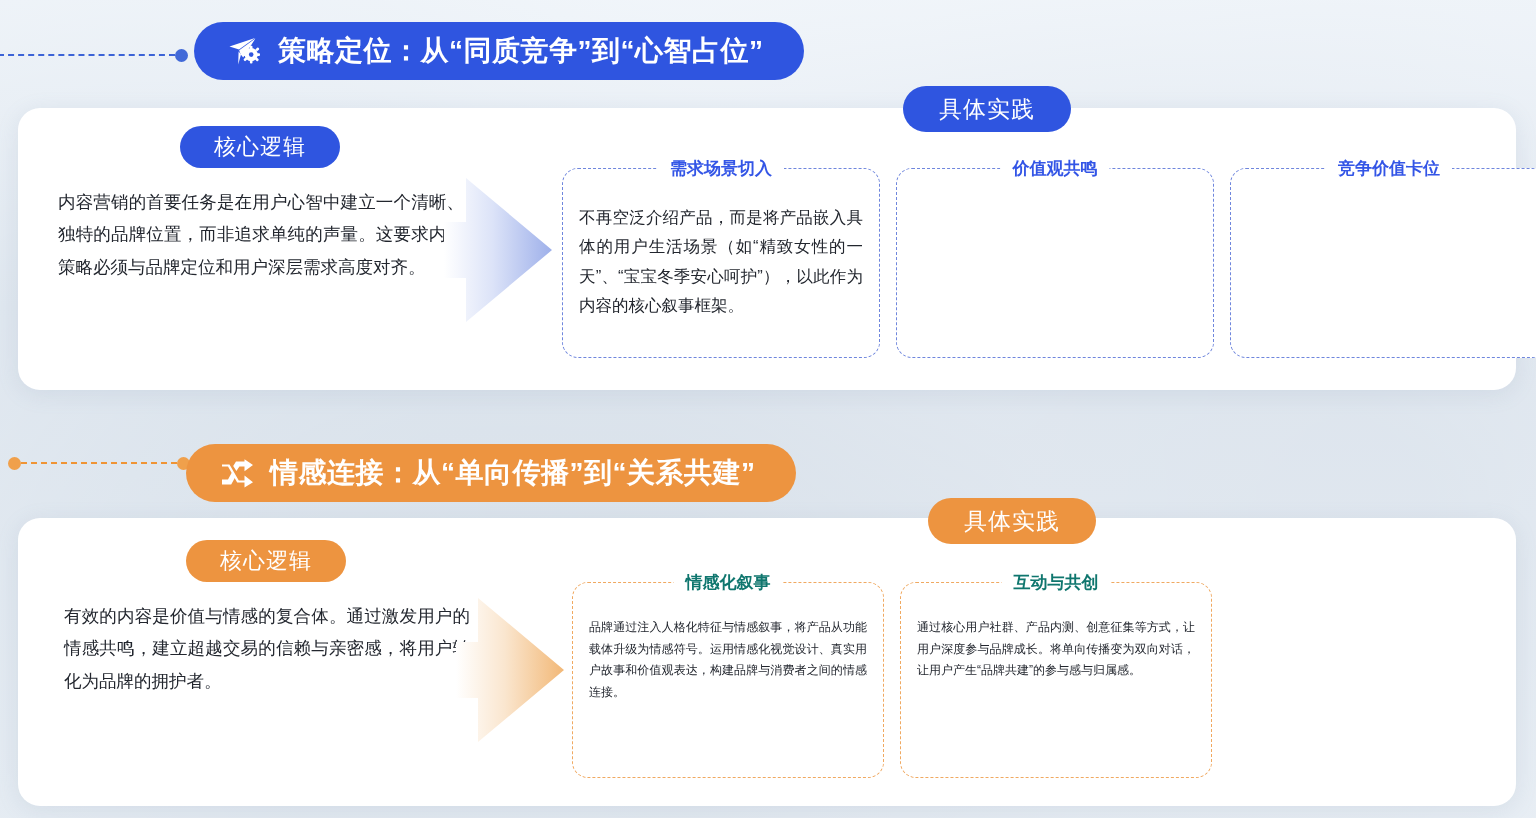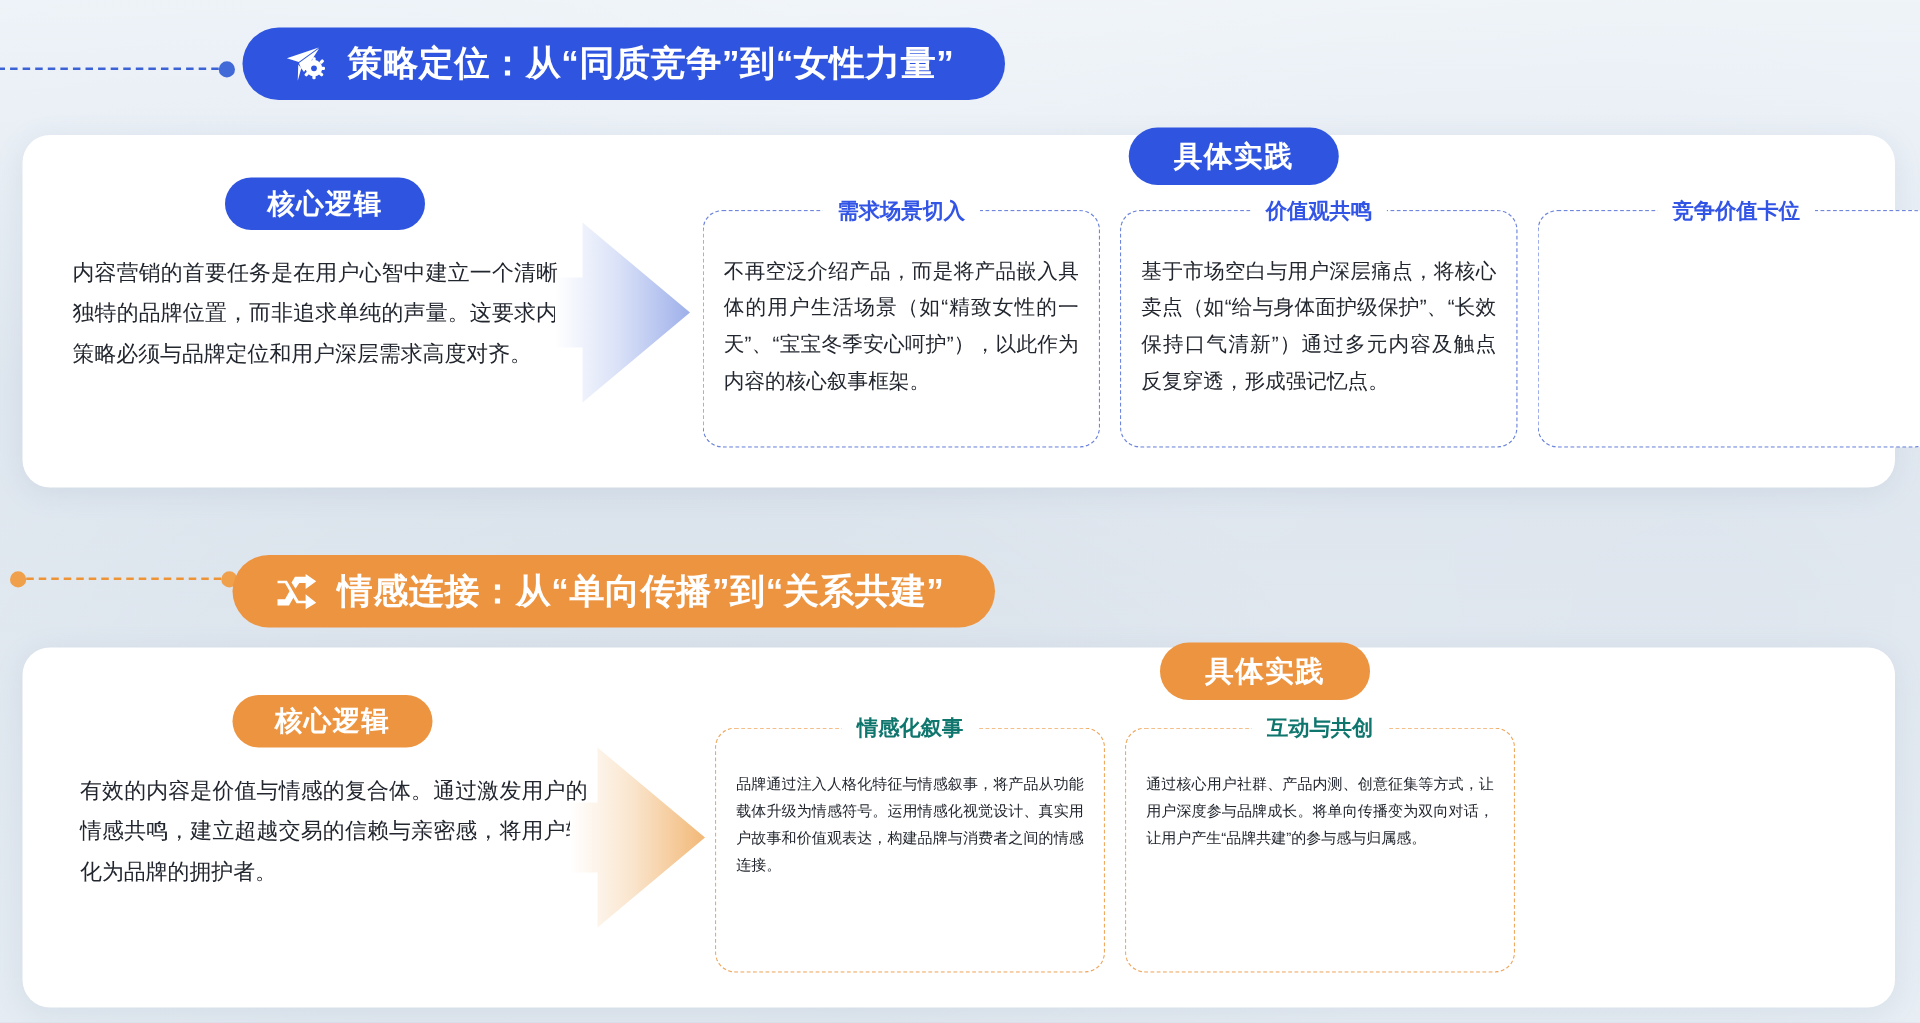--- a/index.html
+++ b/index.html
@@ -71,21 +71,21 @@
     box-shadow:0 4px 22px rgba(120,140,170,.14);
   }
   #panel-1 { top:108px; height:282px; }
   #panel-2 { top:518px; height:288px; }
 
   
   .core-col { position:absolute; left:22px; width:440px; top:0; }
   .badge {
     display:inline-flex; align-items:center; justify-content:center;
     height:42px; padding:0 34px; border-radius:21px;
-    color:#fff; font-size:22px; font-weight:700; letter-spacing:1px;margin-top:16px;
+    color:#fff; font-size:22px; font-weight:400; letter-spacing:1px;
   }
   .badge-blue { background:#2f55e0; }
   .badge-org  { background:#ed9440; }
   .core-badge-wrap { text-align:center; }
   .core-text {
     margin-top:18px; font-size:17.5px; line-height:1.85;
     color:#22262e; text-align:justify; padding:0 16px 0 18px;
   }
 
   
@@ -156,21 +156,21 @@
           <rect x="21.9" y="23.8" width="2.6" height="3.6" rx="1"></rect>
           <rect x="14.4" y="17.3" width="3.6" height="2.6" rx="1"></rect>
           <rect x="28.4" y="17.3" width="3.6" height="2.6" rx="1"></rect>
           <rect x="16.2" y="11.8" width="2.6" height="3.6" rx="1" transform="rotate(-45 17.5 13.6)"></rect>
           <rect x="27.6" y="21.6" width="2.6" height="3.6" rx="1" transform="rotate(-45 28.9 23.4)"></rect>
           <rect x="27.6" y="12.0" width="3.6" height="2.6" rx="1" transform="rotate(-45 29.4 13.3)"></rect>
           <rect x="15.6" y="22.0" width="3.6" height="2.6" rx="1" transform="rotate(-45 17.4 23.3)"></rect>
         </g>
       </svg>
     </span>
-    <span class="pill-title">策略定位：从“同质竞争”到“女性力量”</span>
+    <span class="pill-title">策略定位：从“同质竞争”到“心智占位”</span>
   </div>
 
   <div class="panel" id="panel-1">
 
     <div class="core-col" style="top:18px;">
       <div class="core-badge-wrap">
         <span class="badge badge-blue">核心逻辑</span>
       </div>
       <div class="core-text">内容营销的首要任务是在用户心智中建立一个清晰、独特的品牌位置，而非追求单纯的声量。这要求内容策略必须与品牌定位和用户深层需求高度对齐。</div>
     </div>
@@ -192,21 +192,20 @@
       <span class="badge badge-blue">具体实践</span>
     </div>
 
     <div class="cards" id="cards-1" style="left:516px; top:60px;">
       <div class="card card-blue">
         <div class="card-title">需求场景切入</div>
         <div class="card-body">不再空泛介绍产品，而是将产品嵌入具体的用户生活场景（如“精致女性的一天”、“宝宝冬季安心呵护”），以此作为内容的核心叙事框架。</div>
       </div>
       <div class="card card-blue">
         <div class="card-title">价值观共鸣</div>
-        <div class="card-body">基于市场空白与用户深层痛点，将核心卖点（如“给与身体面护级保护”、“长效保持口气清新”）通过多元内容及触点反复穿透，形成强记忆点。</div>
       </div>
       <div class="card card-blue">
         <div class="card-title">竞争价值卡位</div>
       </div>
     </div>
 
   </div>
 </div>
 
 <div class="section" id="section-2" style="top:0;">

